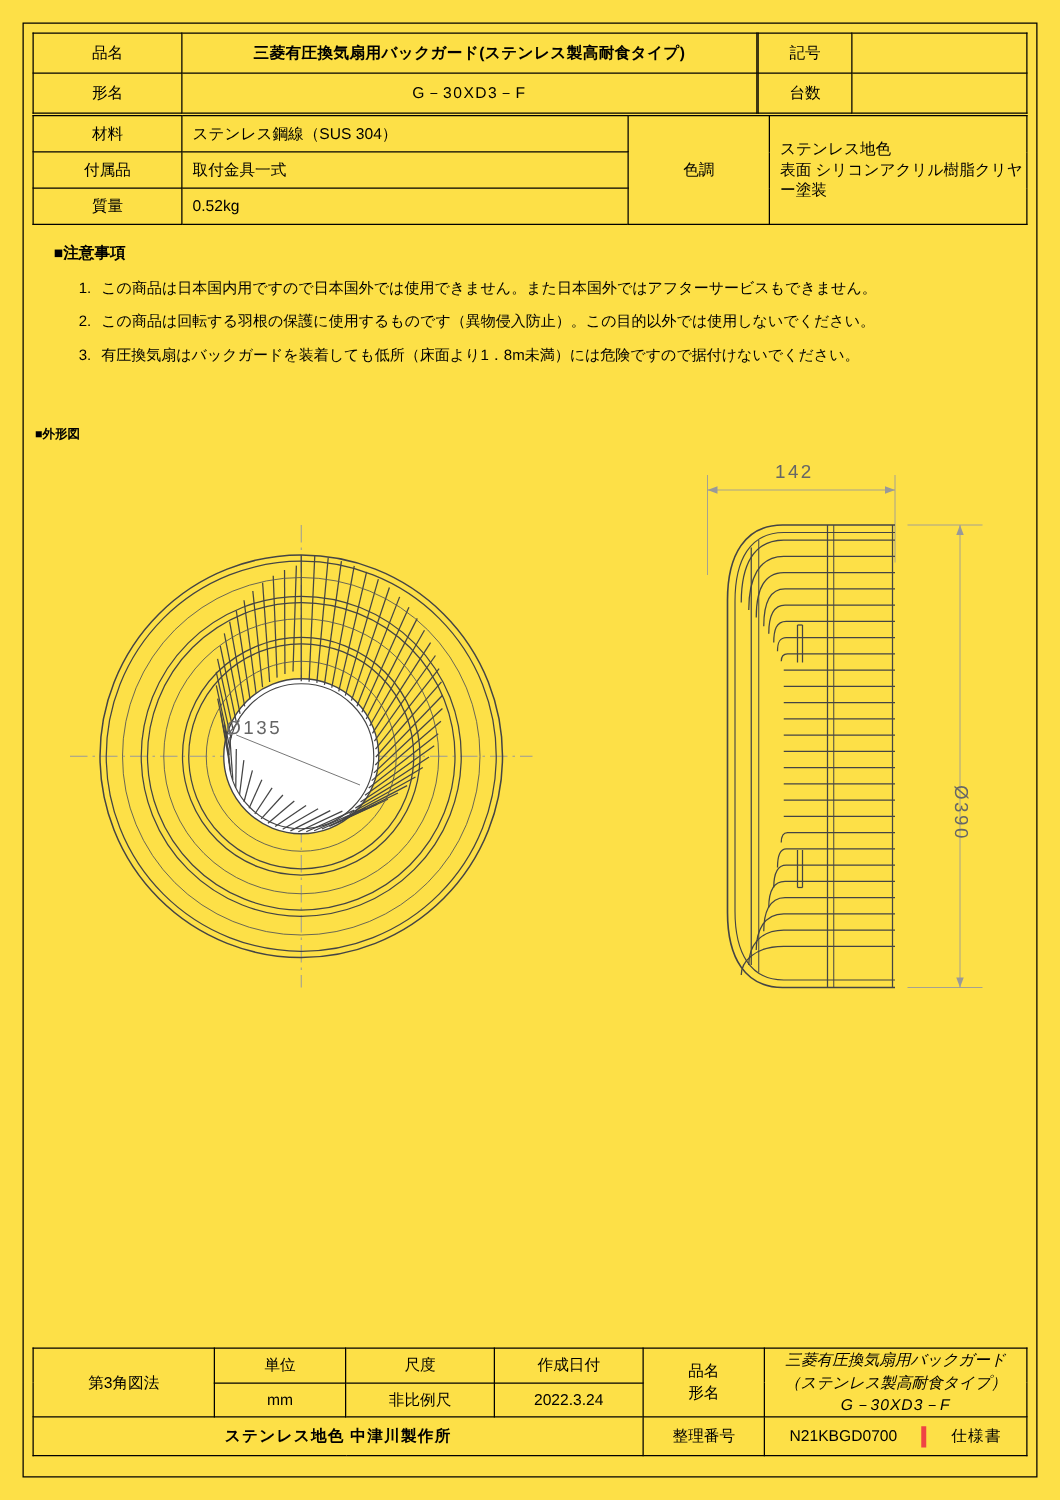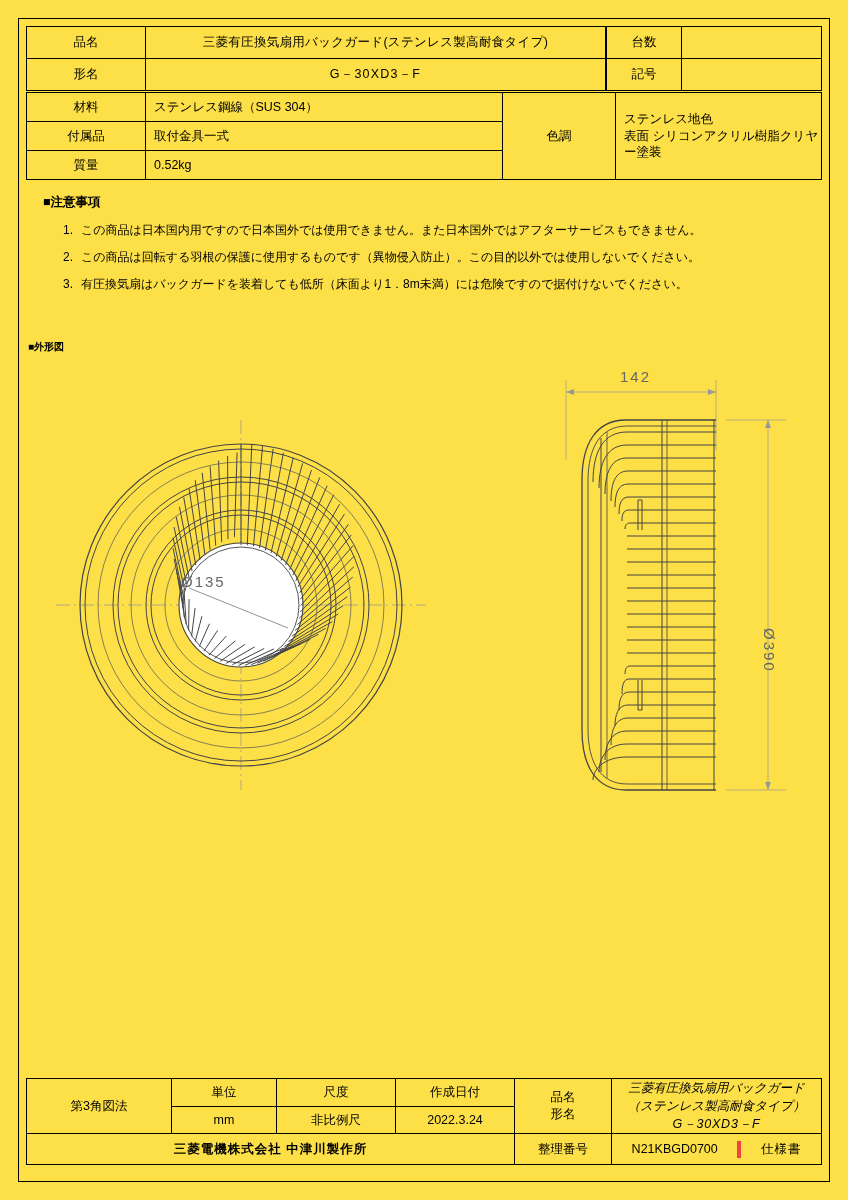--- a/index.html
+++ b/index.html
@@ -59,21 +59,21 @@
 
   .hdr-left table, .hdr-right table { width: 100%; }
 
   .hdr-left td.lbl { width: 118px; height: 31px; }
   .hdr-left td.val { height: 31px; }
   .hdr-right td.lbl { width: 74px; height: 31px; }
   .hdr-right td.val { height: 31px; }
 
   .title-main {
     font-size: 15px;
-    font-weight: normal;
+    font-weight: bold;
     letter-spacing: 0.3px;
   }
   .model-main {
     font-size: 16px;
     letter-spacing: 1.2px;
   }
 
   
   .spec-wrap {
     position: absolute;
@@ -178,25 +178,25 @@
             <td class="lbl c">形名</td>
             <td class="val c model-main">G－30XD3－F</td>
           </tr>
         </tbody>
           </table>
       </div>
       <div class="hdr-right">
         <table class="tbl">
           <tbody>
               <tr>
-            <td class="lbl c">台数</td>
+            <td class="lbl c">記号</td>
             <td class="val c"></td>
           </tr>
           <tr>
-            <td class="lbl c">記号</td>
+            <td class="lbl c">台数</td>
             <td class="val c"></td>
           </tr>
         </tbody>
           </table>
       </div>
     </div>
   </div>
 
   <div class="spec-wrap">
     <table class="tbl">
@@ -418,21 +418,21 @@
           <div class="ft-name-big">（ステンレス製高耐食タイプ）</div>
           <div class="ft-name-big model-sm">G－30XD3－F</div>
         </td>
       </tr>
       <tr>
         <td class="c ft-v">mm</td>
         <td class="c ft-v">非比例尺</td>
         <td class="c ft-v">2022.3.24</td>
       </tr>
       <tr>
-        <td class="c ft-company" colspan="4" style="height:30px">三菱電機株式会社  中津川製作所</td>
+        <td class="c ft-company" colspan="4" style="height:30px">ステンレス地色  中津川製作所</td>
         <td class="c ft-maker">整理番号</td>
         <td class="c">
           <table class="tbl" style="width:100%;border:none">
             <tbody>
                   <tr>
               <td class="c" style="border:none;border-right:4px solid #ef4444;width:60%">N21KBGD0700</td>
               <td class="c ft-sheet" style="border:none">仕様書</td>
             </tr>
           </tbody>
               </table>

